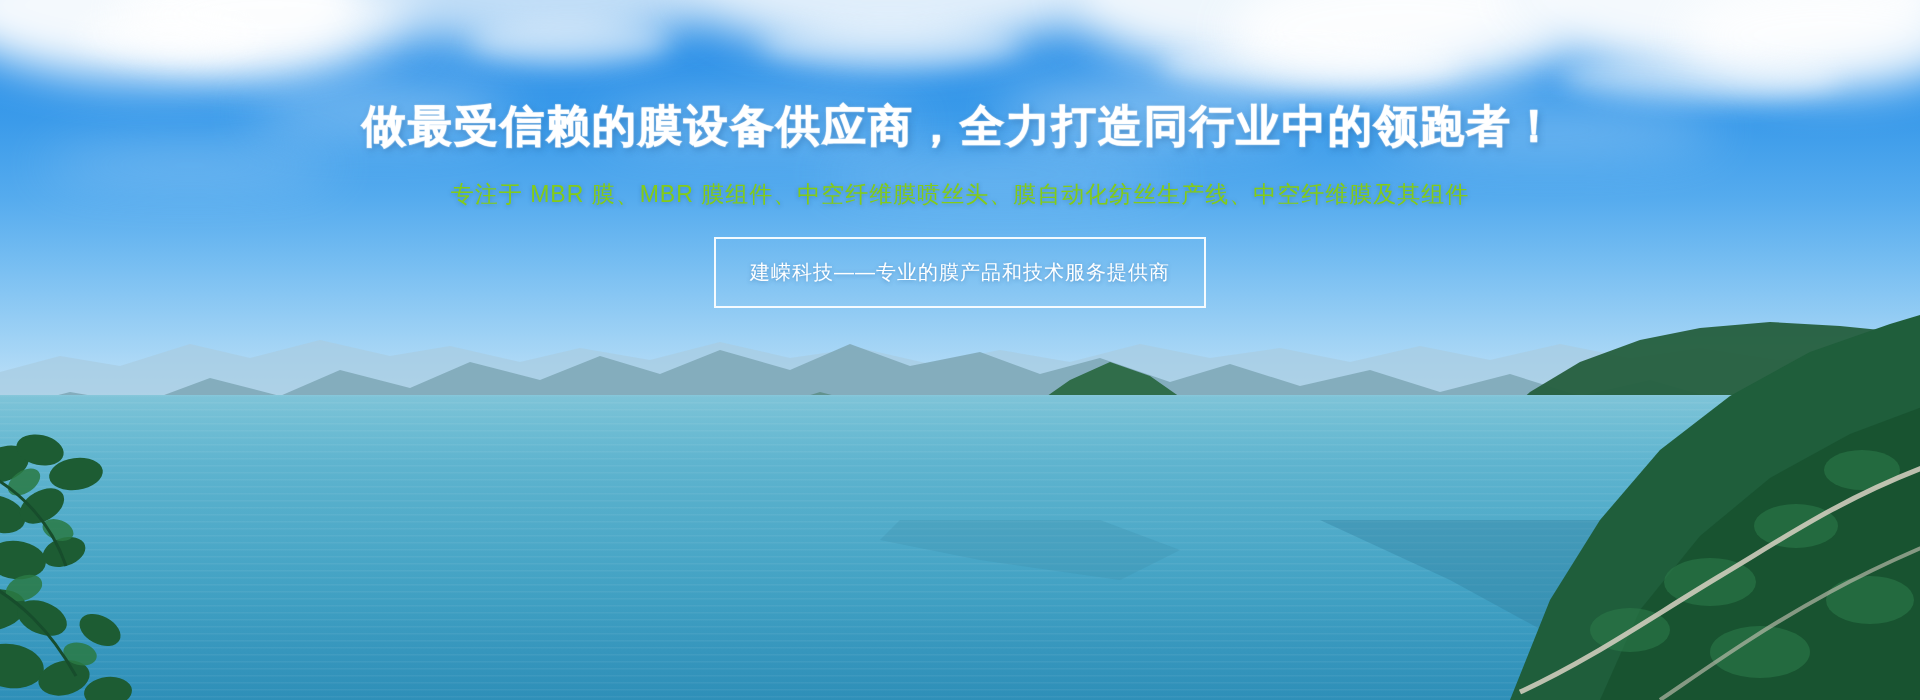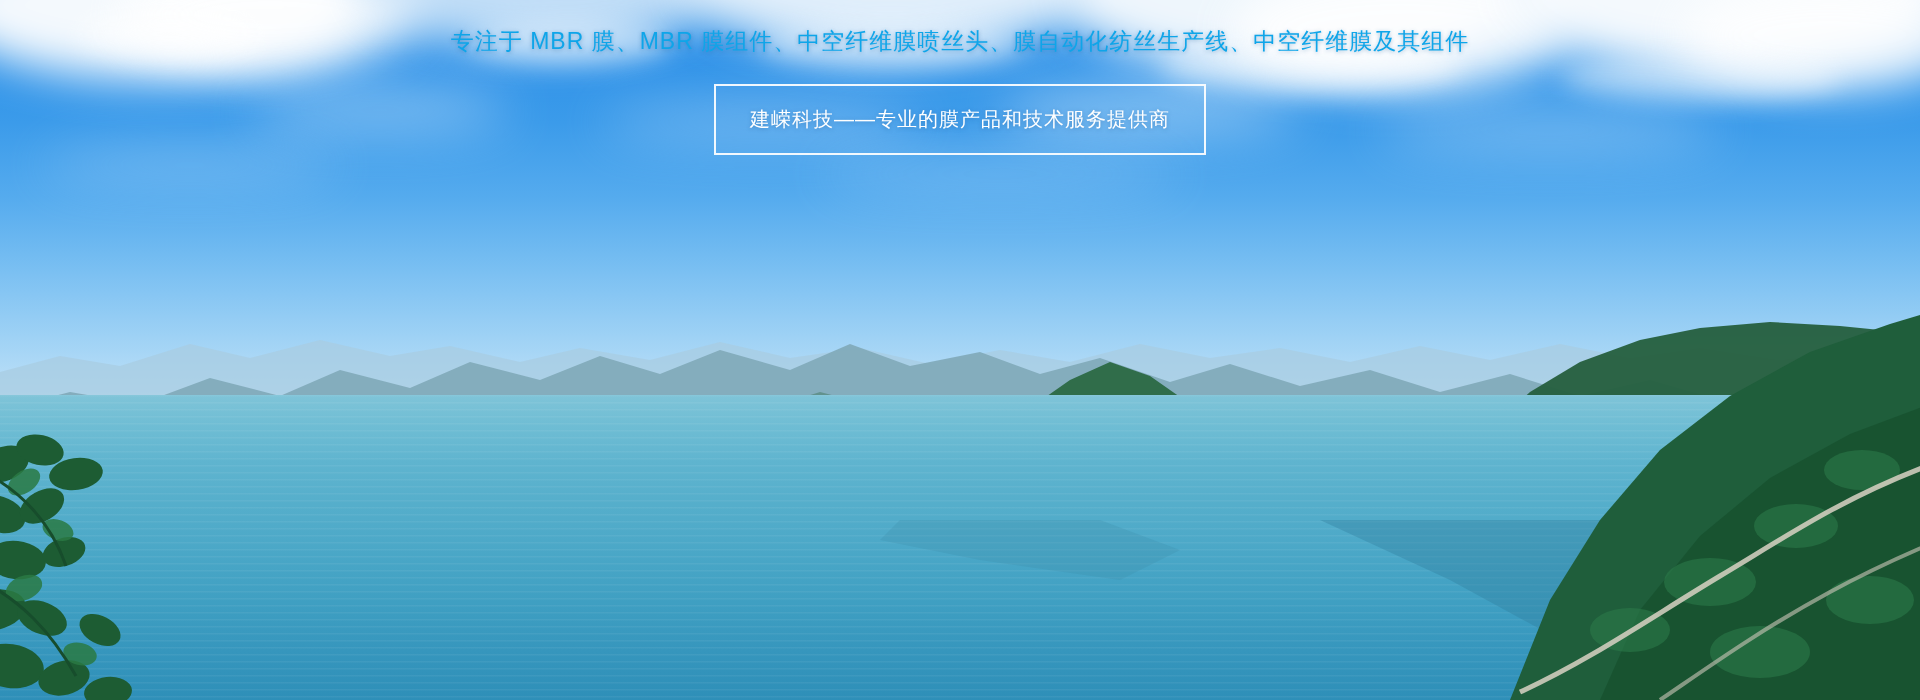--- a/index.html
+++ b/index.html
@@ -97,21 +97,21 @@
     text-shadow:
        0 0 2px rgba(255,255,255,.9),
        1px 1px 0 rgba(120,180,230,.55),
        2px 3px 7px rgba(30,90,150,.45);
     line-height:1.25;
     -webkit-text-stroke:1px rgba(255,255,255,.65);
   }
   .subhead {
     margin-top:26px;
     font-size:23px;
-    color:#0ea5e9;
+    color:#84cc16;
     letter-spacing:1px;
     white-space:nowrap;
     text-shadow:0 1px 4px rgba(40,100,160,.45);
   }
   .tagbox {
     margin-top:27px;
     border:2px solid rgba(255,255,255,.92);
     padding:20px 34px;
     font-size:20px;
     color:#ffffff;
@@ -258,17 +258,18 @@
       <ellipse cx="352" cy="170" rx="38" ry="20"></ellipse>
       <ellipse cx="250" cy="352" rx="50" ry="26"></ellipse>
       <ellipse cx="360" cy="300" rx="44" ry="24"></ellipse>
     </g>
 
     <path d="M10,392 C80,360 140,318 210,276 C280,234 330,200 412,168" stroke="#d9d2c4" stroke-width="5" fill="none" opacity="0.85"></path>
     <path d="M150,400 C200,366 250,330 320,292 C360,270 392,256 420,244" stroke="#cfc8ba" stroke-width="4" fill="none" opacity="0.6"></path>
   </svg>
 
   <div class="overlay">
+    <div class="headline">做最受信赖的膜设备供应商，全力打造同行业中的领跑者！</div>
     <div class="subhead">专注于 MBR 膜、MBR 膜组件、中空纤维膜喷丝头、膜自动化纺丝生产线、中空纤维膜及其组件</div>
     <div class="tagbox">建嵘科技——专业的膜产品和技术服务提供商</div>
   </div>
 
 </div>
 
 </body></html>

